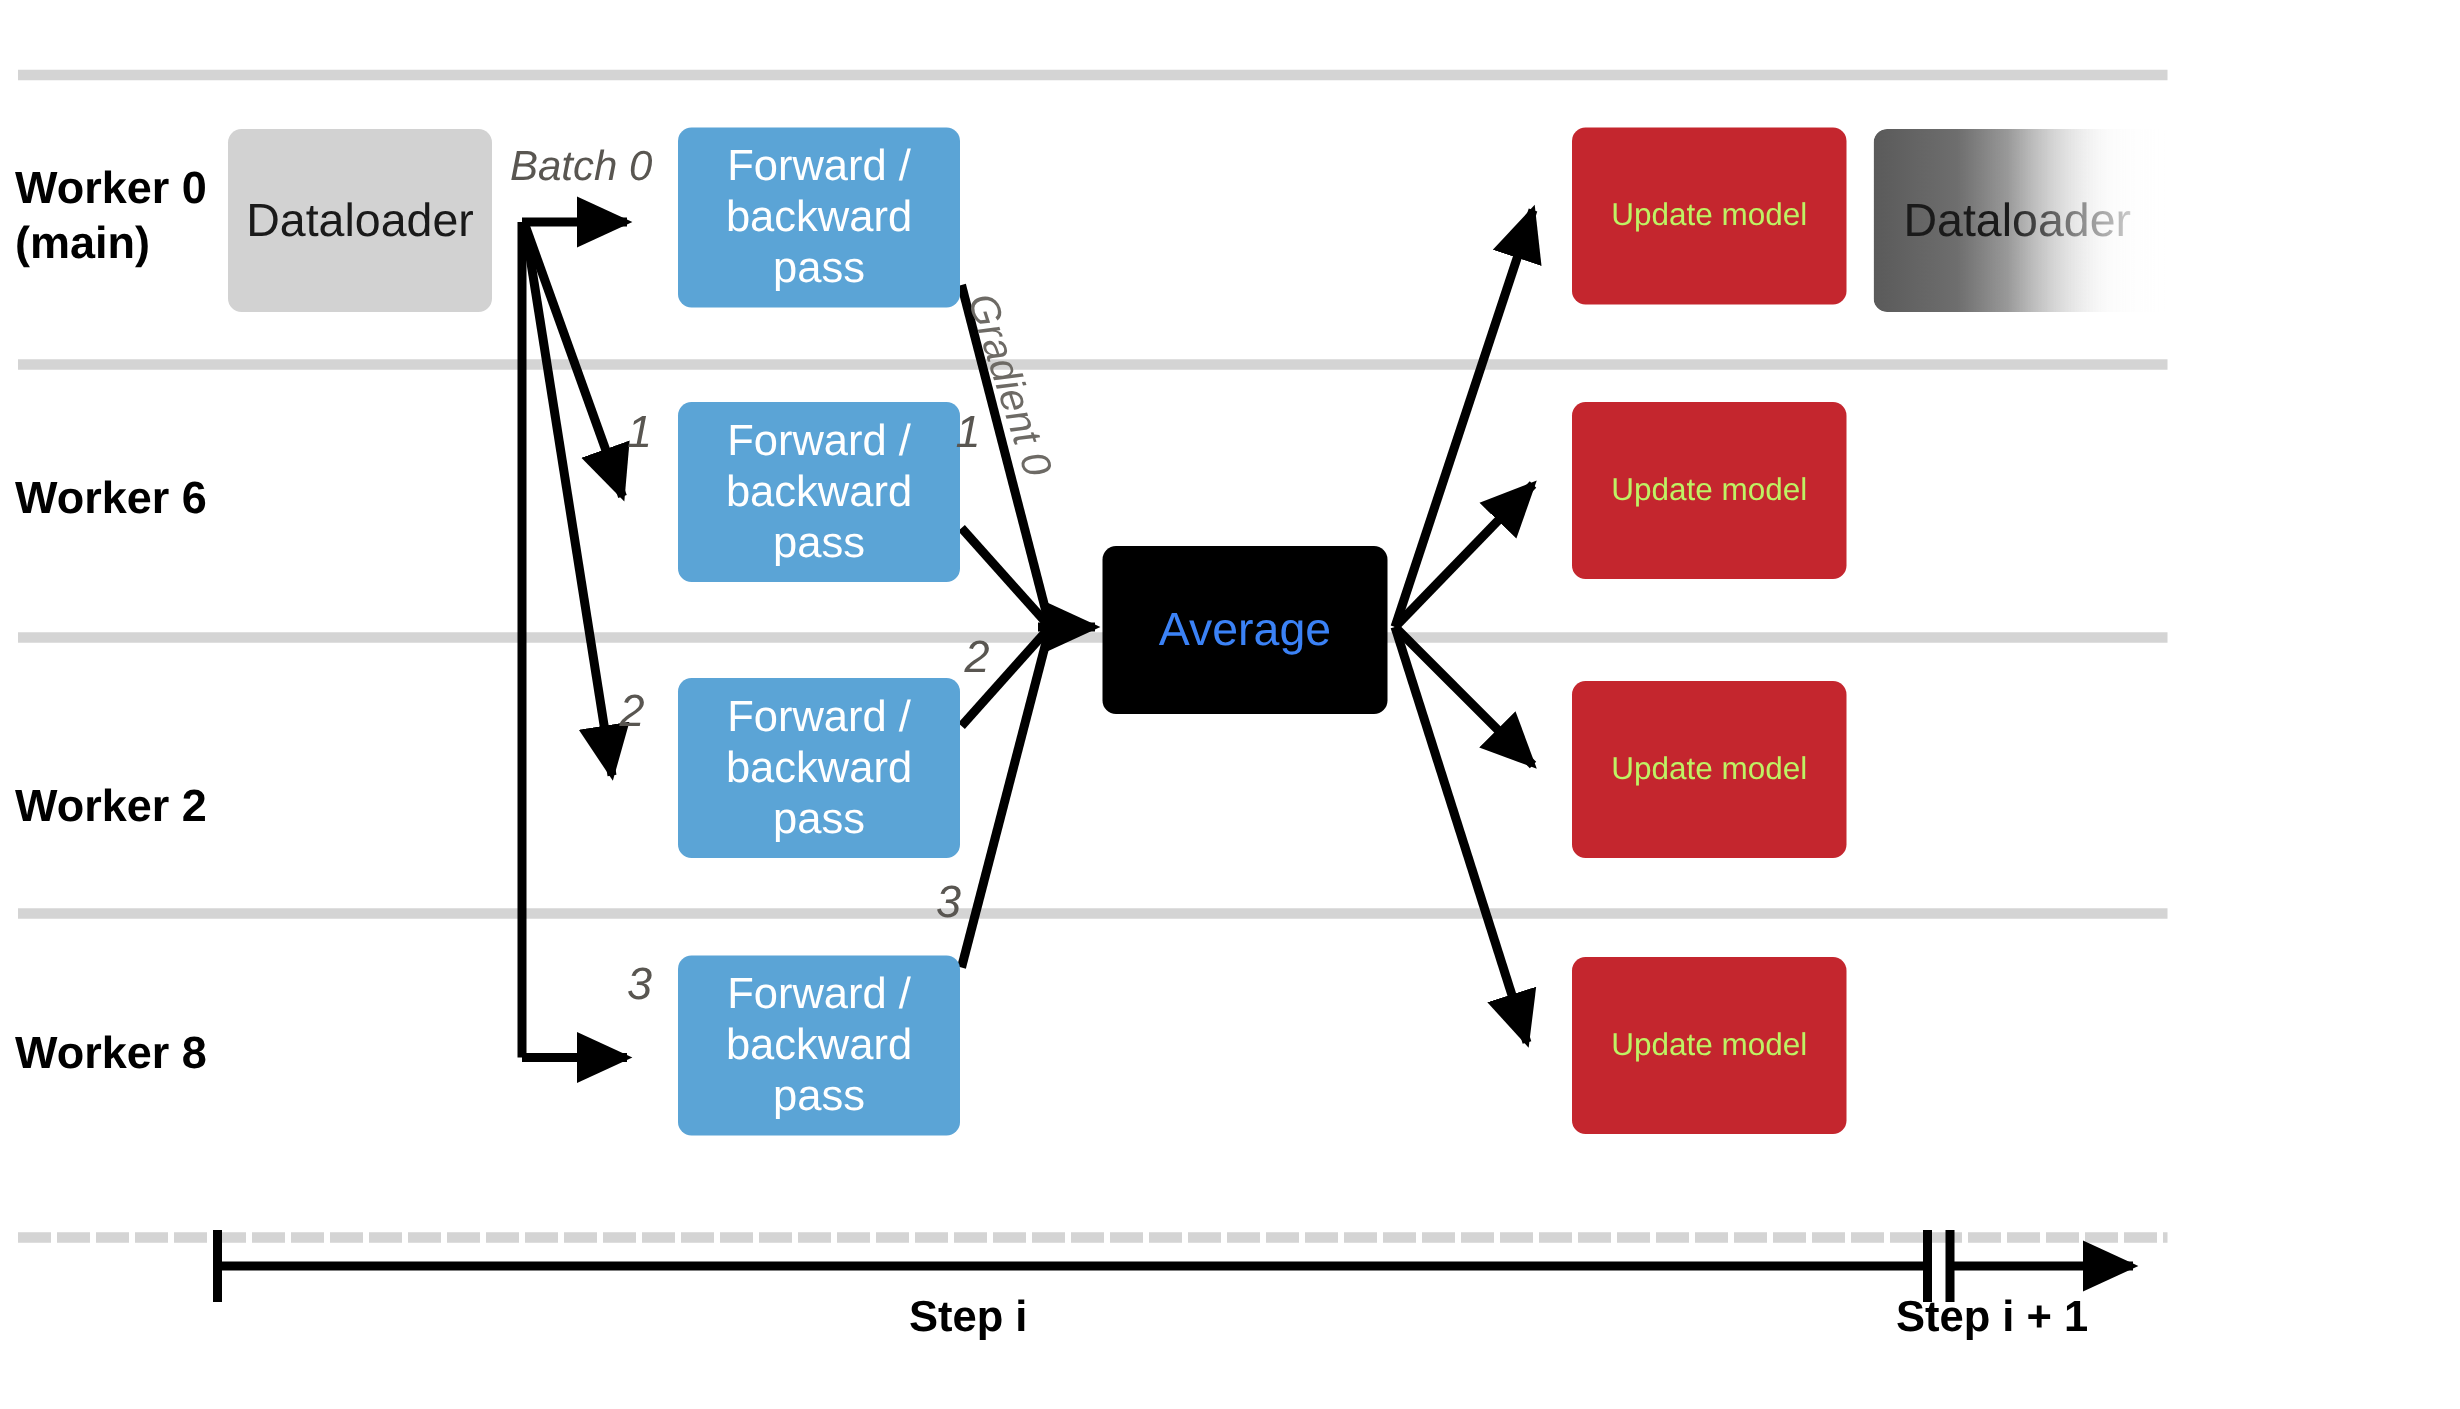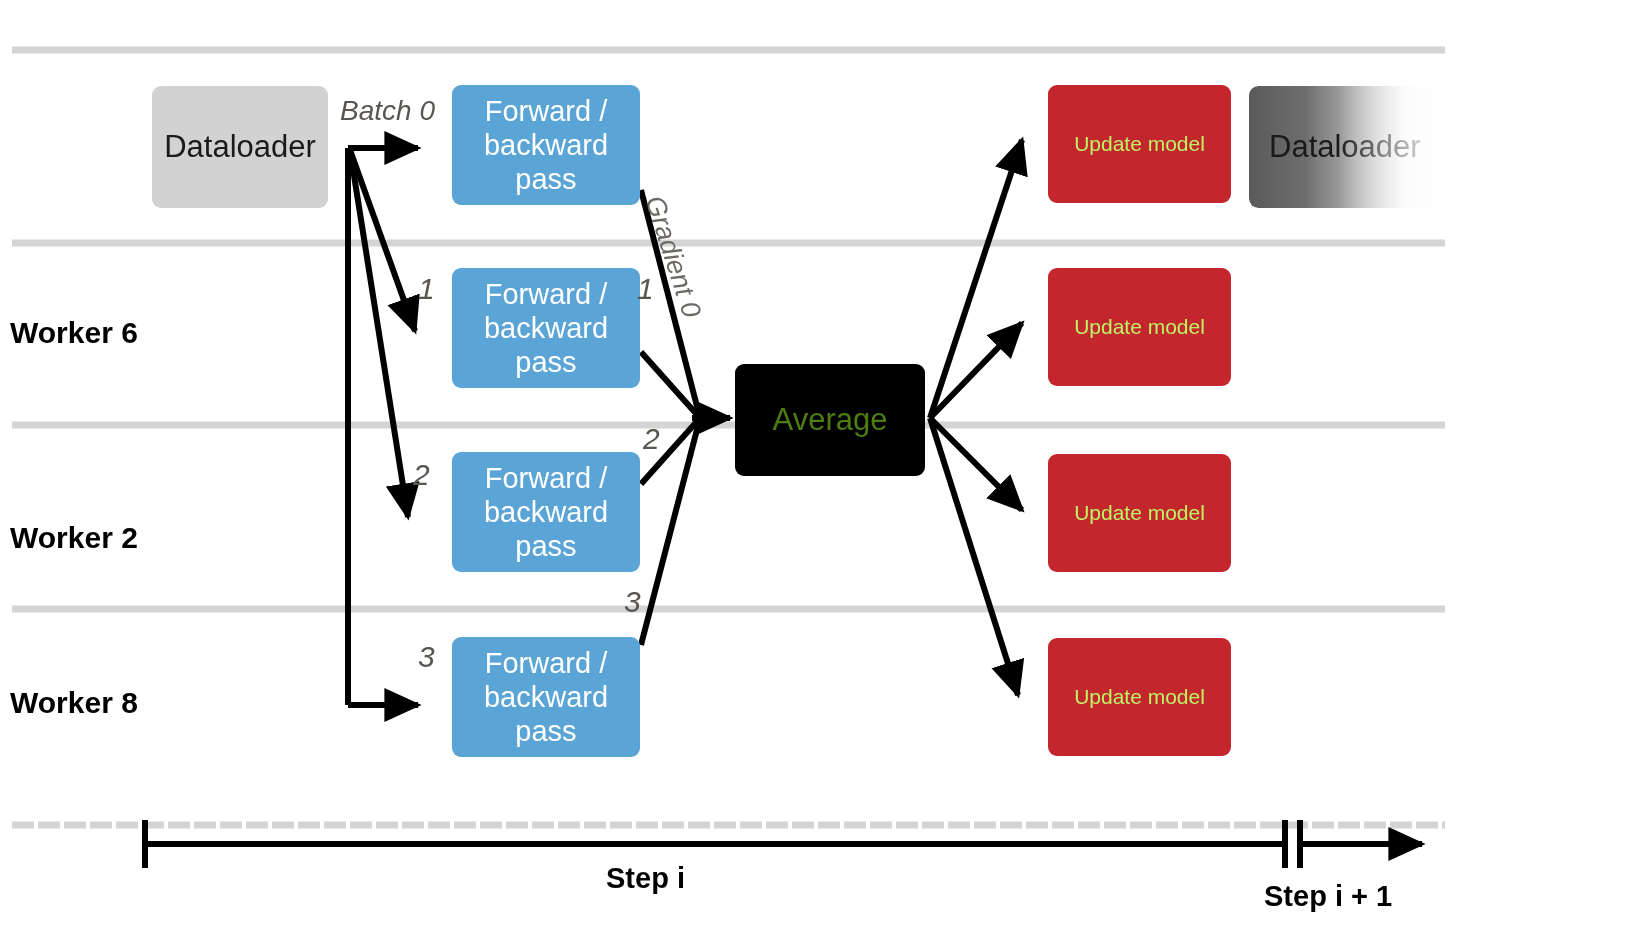--- a/index.html
+++ b/index.html
@@ -39,21 +39,21 @@
     color: #1a1a1a;
     font-size: 31px;
   }
   .node-fb {
     background: #5ba4d6;
     color: #ffffff;
     font-size: 29px;
   }
   .node-avg {
     background: #000000;
-    color: #4d7c0f;
+    color: #3b82f6;
     font-size: 31px;
   }
   .node-update {
     background: #c4262e;
     color: #bef264;
     font-size: 21px;
   }
   .node-dataloader-next {
     color: #1a1a1a;
     font-size: 31px;
@@ -161,20 +161,22 @@
 
     <g stroke="#000000" stroke-width="6" fill="none">
       <line x1="145" y1="820" x2="145" y2="868"></line>
       <line x1="145" y1="844" x2="1285" y2="844"></line>
       <line x1="1285" y1="820" x2="1285" y2="868"></line>
       <line x1="1300" y1="820" x2="1300" y2="868"></line>
       <line x1="1300" y1="844" x2="1422" y2="844" marker-end="url(#arrowhead)"></line>
     </g>
   </svg>
 
+  <div class="rowlabel" style="left:10px; top:108px;">Worker 0
+(main)</div>
   <div class="rowlabel" style="left:10px; top:315px;">Worker 6</div>
   <div class="rowlabel" style="left:10px; top:520px;">Worker 2</div>
   <div class="rowlabel" style="left:10px; top:685px;">Worker 8</div>
 
   <div class="node node-dataloader" style="left:152px; top:86px; width:176px; height:122px;">Dataloader</div>
 
   <div class="node node-dataloader-next" style="left:1249px; top:86px; width:200px; height:122px;">Dataloader</div>
 
   <div class="node node-fb" style="left:452px; top:85px; width:188px; height:120px;">Forward /
 backward pass</div>
@@ -196,15 +198,15 @@
   <div class="edgelabel num" style="left:418px; top:272px;">1</div>
   <div class="edgelabel num" style="left:413px; top:458px;">2</div>
   <div class="edgelabel num" style="left:418px; top:640px;">3</div>
 
   <div class="rot-label" style="left:668px; top:192px;">Gradient 0</div>
   <div class="edgelabel num" style="left:637px; top:272px;">1</div>
   <div class="edgelabel num" style="left:643px; top:422px;">2</div>
   <div class="edgelabel num" style="left:624px; top:585px;">3</div>
 
   <div class="steplabel" style="left:595px; top:862px;">Step i</div>
-  <div class="steplabel" style="left:1253px; top:880px;text-align:right;">Step i + 1</div>
+  <div class="steplabel" style="left:1253px; top:862px;text-align:right;">Step i + 1</div>
 
 </div>
 
 </body></html>

